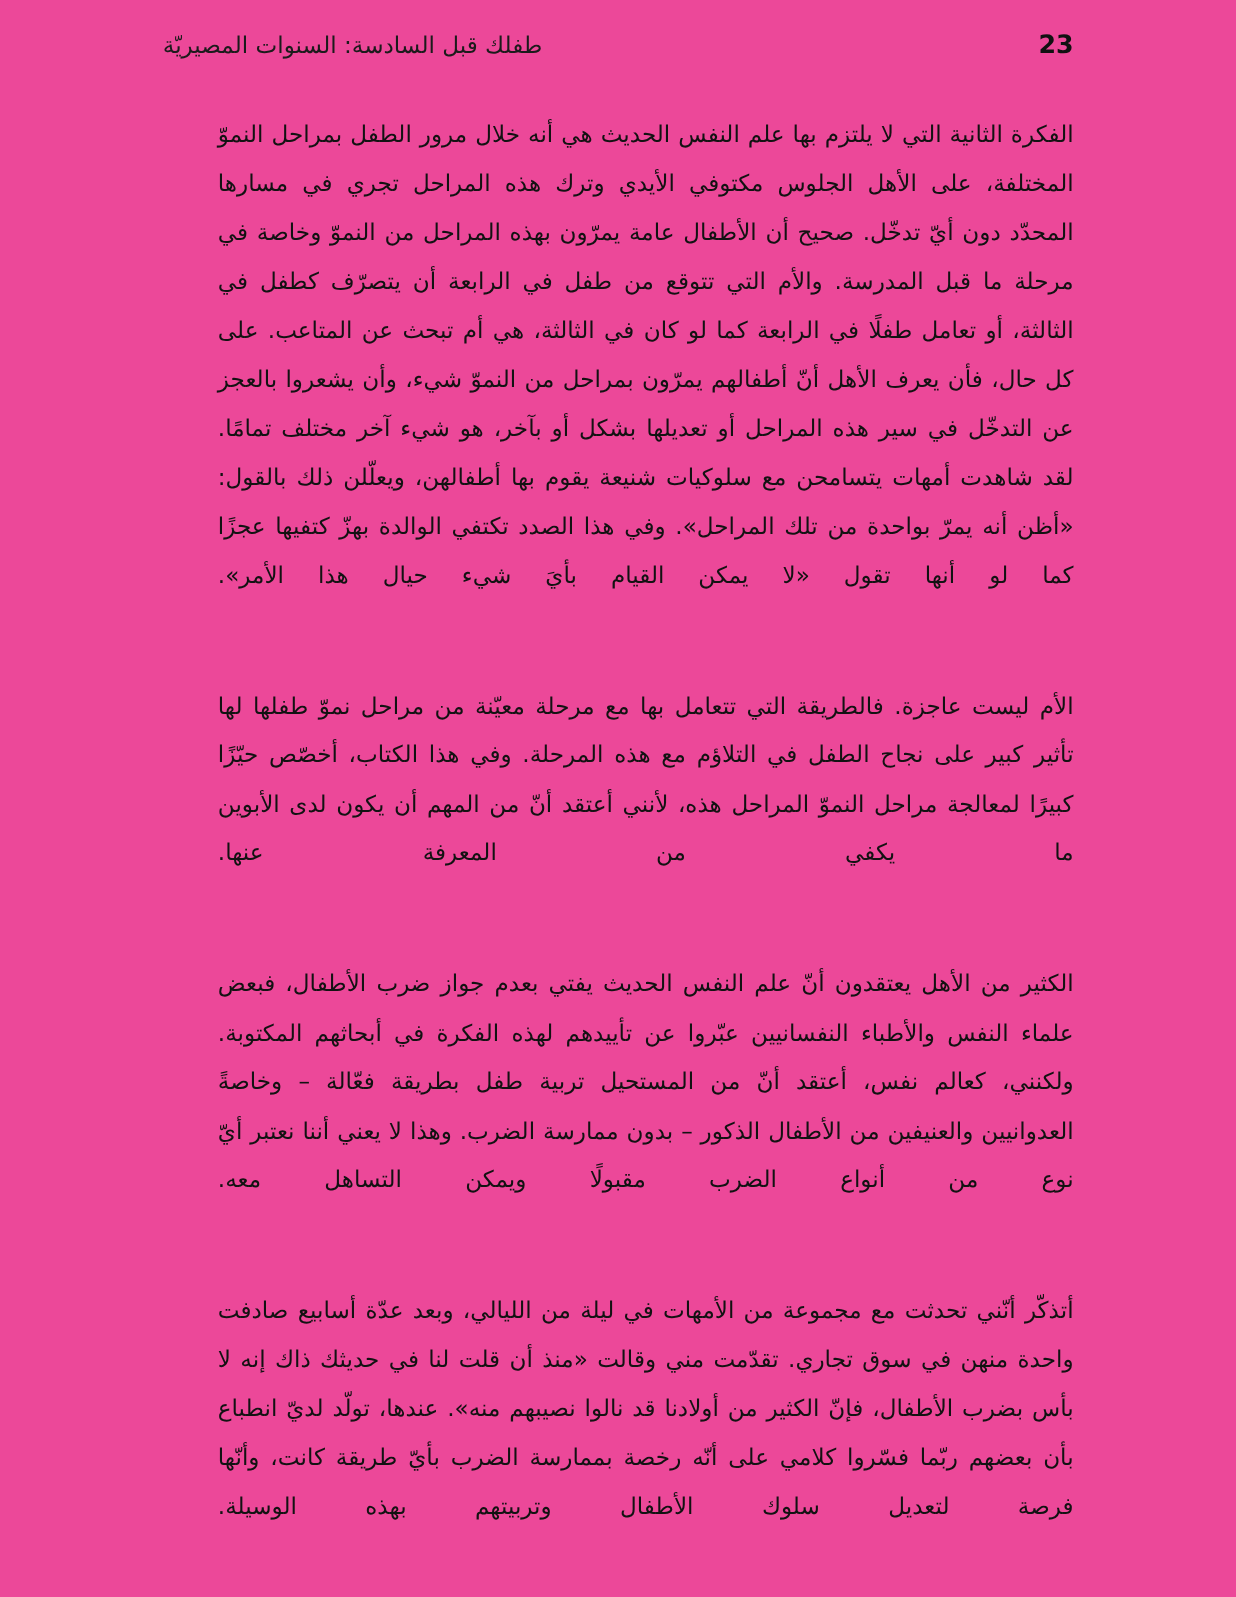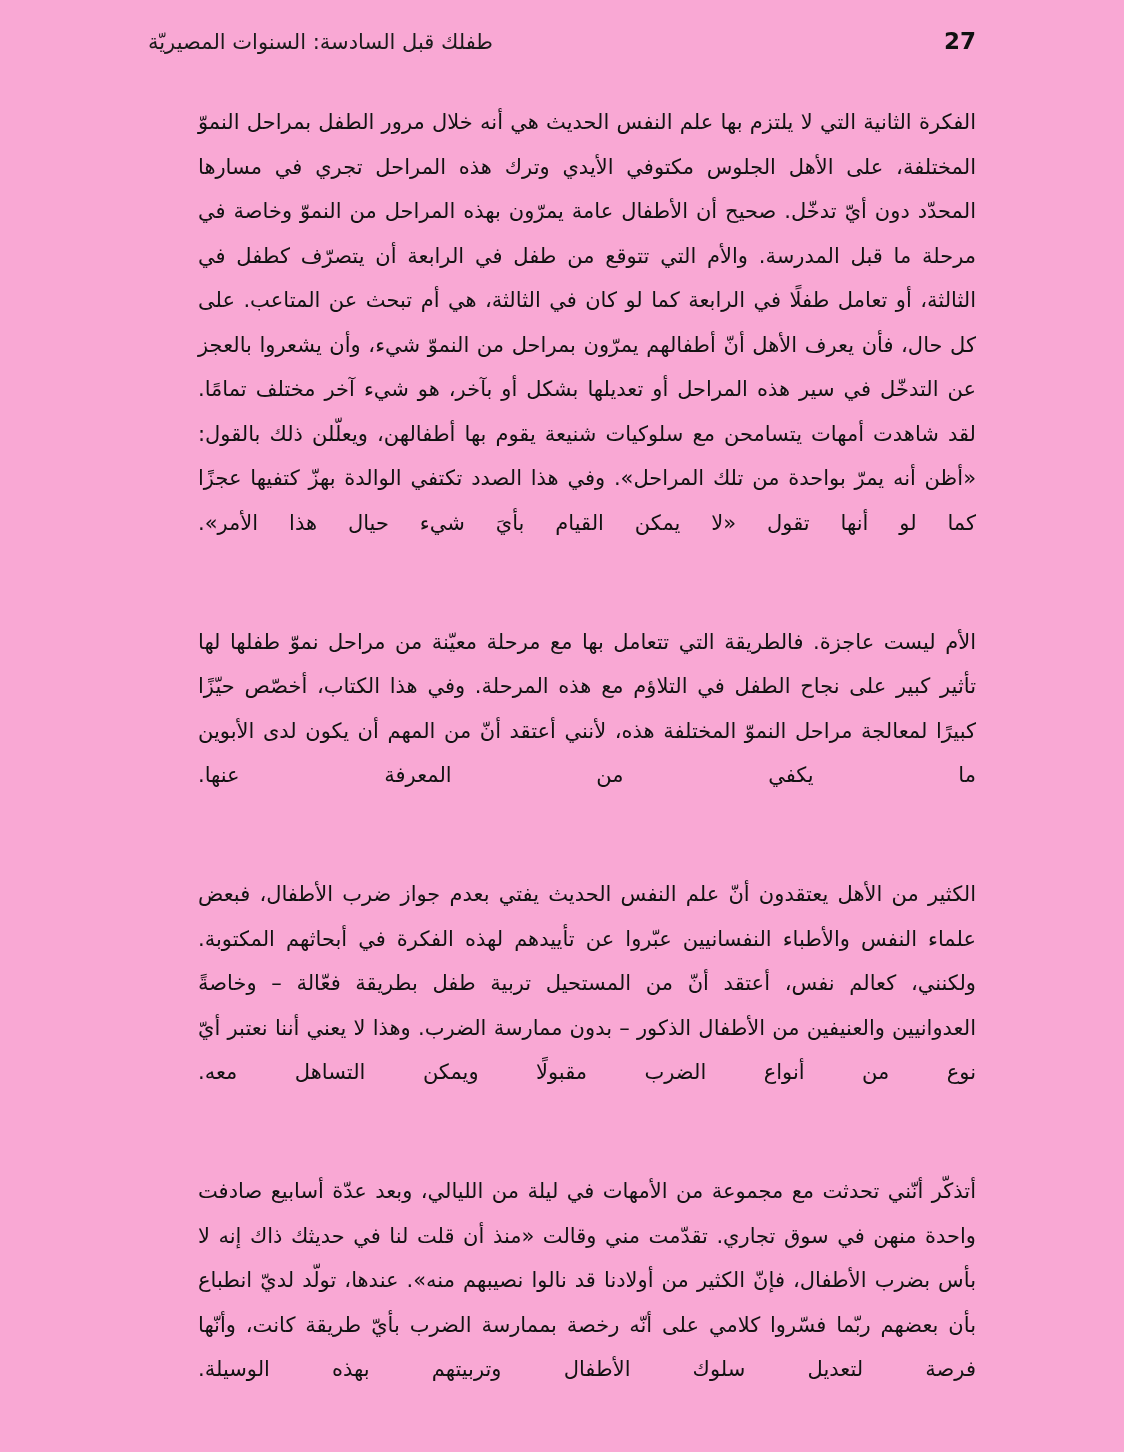--- a/index.html
+++ b/index.html
@@ -7,21 +7,21 @@
     margin: 0;
     padding: 0;
     background: #ffffff;
   }
 
   .page {
     position: relative;
     width: 1124px;
     height: 1452px;
     margin: 0 auto;
-    background: #f9a8d4;
+    background: #ec4899;
     box-sizing: border-box;
     overflow: hidden;
     font-family: "DejaVu Sans", "Liberation Sans", sans-serif;
     padding-left: 34px;
   }
 
   
   .running-head {
     position: absolute;
     top: 28px;
@@ -89,23 +89,23 @@
     width: 100%;
   }
 </style>
 </head>
 <body>
 
 <div class="page">
 
   <div class="running-head">
     <span class="head-title">طفلك قبل السادسة: السنوات المصيريّة</span>
-    <span class="folio">27</span>
+    <span class="folio">23</span>
   </div>
 
   <div class="textblock">
     <p class="para">الفكرة الثانية التي لا يلتزم بها علم النفس الحديث هي أنه خلال مرور الطفل بمراحل النموّ المختلفة، على الأهل الجلوس مكتوفي الأيدي وترك هذه المراحل تجري في مسارها المحدّد دون أيّ تدخّل. صحيح أن الأطفال عامة يمرّون بهذه المراحل من النموّ وخاصة في مرحلة ما قبل المدرسة. والأم التي تتوقع من طفل في الرابعة أن يتصرّف كطفل في الثالثة، أو تعامل طفلًا في الرابعة كما لو كان في الثالثة، هي أم تبحث عن المتاعب. على كل حال، فأن يعرف الأهل أنّ أطفالهم يمرّون بمراحل من النموّ شيء، وأن يشعروا بالعجز عن التدخّل في سير هذه المراحل أو تعديلها بشكل أو بآخر، هو شيء آخر مختلف تمامًا. لقد شاهدت أمهات يتسامحن مع سلوكيات شنيعة يقوم بها أطفالهن، ويعلّلن ذلك بالقول: «أظن أنه يمرّ بواحدة من تلك المراحل». وفي هذا الصدد تكتفي الوالدة بهزّ كتفيها عجزًا كما لو أنها تقول «لا يمكن القيام بأيَ شيء حيال هذا الأمر».</p>
-    <p class="para">الأم ليست عاجزة. فالطريقة التي تتعامل بها مع مرحلة معيّنة من مراحل نموّ طفلها لها تأثير كبير على نجاح الطفل في التلاؤم مع هذه المرحلة. وفي هذا الكتاب، أخصّص حيّزًا كبيرًا لمعالجة مراحل النموّ المختلفة هذه، لأنني أعتقد أنّ من المهم أن يكون لدى الأبوين ما يكفي من المعرفة عنها.</p>
+    <p class="para">الأم ليست عاجزة. فالطريقة التي تتعامل بها مع مرحلة معيّنة من مراحل نموّ طفلها لها تأثير كبير على نجاح الطفل في التلاؤم مع هذه المرحلة. وفي هذا الكتاب، أخصّص حيّزًا كبيرًا لمعالجة مراحل النموّ المراحل هذه، لأنني أعتقد أنّ من المهم أن يكون لدى الأبوين ما يكفي من المعرفة عنها.</p>
     <p class="para">الكثير من الأهل يعتقدون أنّ علم النفس الحديث يفتي بعدم جواز ضرب الأطفال، فبعض علماء النفس والأطباء النفسانيين عبّروا عن تأييدهم لهذه الفكرة في أبحاثهم المكتوبة. ولكنني، كعالم نفس، أعتقد أنّ من المستحيل تربية طفل بطريقة فعّالة – وخاصةً العدوانيين والعنيفين من الأطفال الذكور – بدون ممارسة الضرب. وهذا لا يعني أننا نعتبر أيّ نوع من أنواع الضرب مقبولًا ويمكن التساهل معه.</p>
     <p class="para">أتذكّر أنّني تحدثت مع مجموعة من الأمهات في ليلة من الليالي، وبعد عدّة أسابيع صادفت واحدة منهن في سوق تجاري. تقدّمت مني وقالت «منذ أن قلت لنا في حديثك ذاك إنه لا بأس بضرب الأطفال، فإنّ الكثير من أولادنا قد نالوا نصيبهم منه». عندها، تولّد لديّ انطباع بأن بعضهم ربّما فسّروا كلامي على أنّه رخصة بممارسة الضرب بأيّ طريقة كانت، وأنّها فرصة لتعديل سلوك الأطفال وتربيتهم بهذه الوسيلة.</p>
   </div>
 
 </div>
 
 </body></html>

